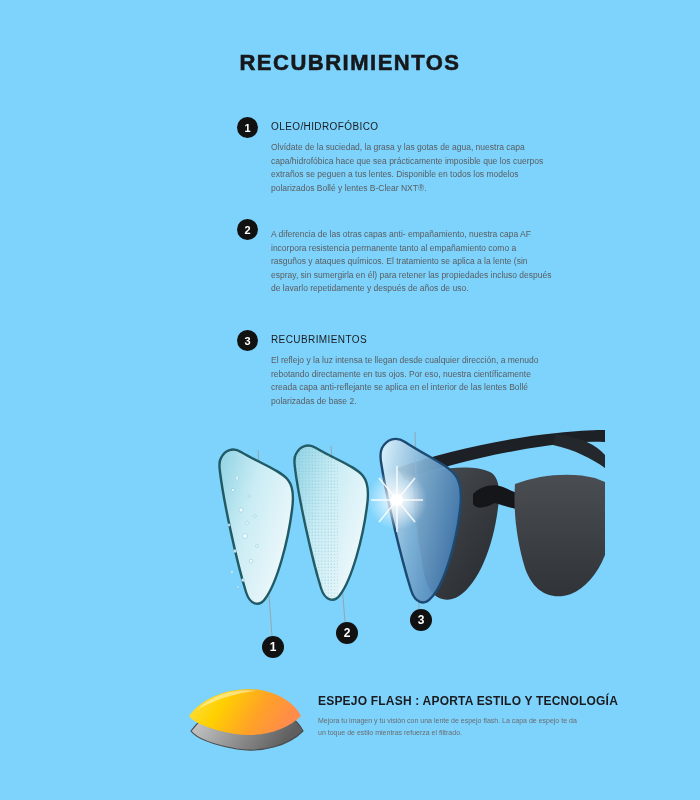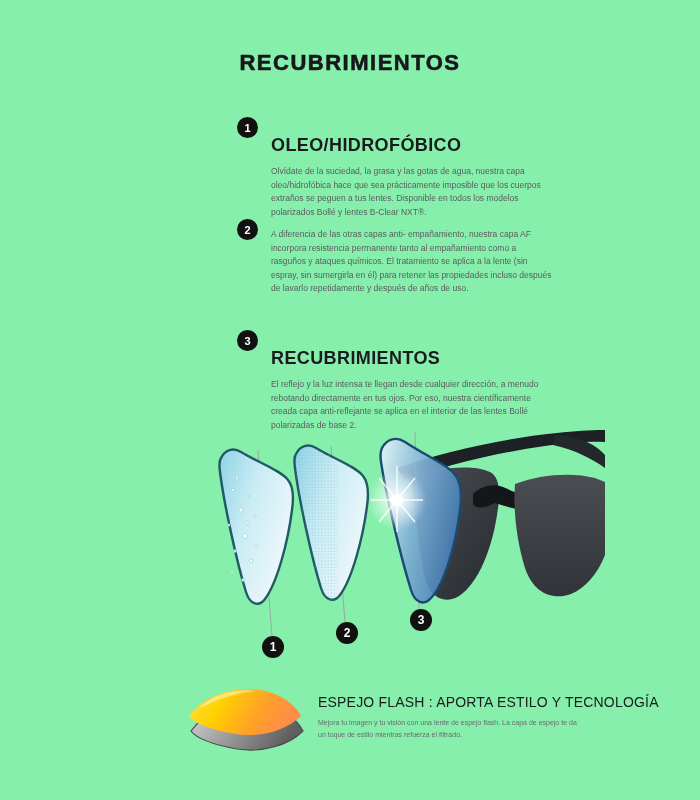--- a/index.html
+++ b/index.html
@@ -1,65 +1,65 @@
 <!DOCTYPE html>
 <html><head>
 <meta charset="utf-8">
 <style>
   * { margin:0; padding:0; box-sizing:border-box; }
   html,body { background:#ffffff; }
   body { font-family:"Liberation Sans", sans-serif; }
   .page {
-    position:relative; width:700px; height:800px; background:#86efac;
+    position:relative; width:700px; height:800px; background:#7dd3fc;
     overflow:hidden; margin:0 auto;
   }
   .page-title {
     position:absolute; top:50px; left:0; width:700px;
     text-align:center; font-size:22px; font-weight:bold;
     letter-spacing:1.5px; color:#17181c;
     -webkit-text-stroke:0.6px #17181c;
   }
   .coating-section { position:absolute; left:237px; width:316px; display:flex; gap:13px; }
   .num-badge {
     flex:0 0 auto; width:21px; height:21px; border-radius:50%;
     background:#111111; color:#ffffff; font-size:11px; font-weight:bold;
     display:flex; align-items:center; justify-content:center;
   }
   .coating-text { width:282px; }
   .coating-heading {
-    font-size:18px; font-weight:bold; letter-spacing:0.4px;
-    color:#1a1b1f; margin-top:18px;
+    font-size:10px; font-weight:normal; letter-spacing:0.4px;
+    color:#1a1b1f; margin-top:4px;
   }
   .coating-body {
     margin-top:9px; font-size:8.5px; line-height:13.5px; color:#5a5c60;
   }
   .sec-1 { top:117px; } .sec-2 { top:219px; } .sec-3 { top:330px; }
   .lens-diagram { position:absolute; left:185px; top:420px; width:420px; height:245px; }
   .lens-diagram svg, .flash-icon svg { display:block; width:100%; height:100%; }
   .flash-icon { position:absolute; left:182px; top:680px; width:128px; height:72px; }
   .flash-text { position:absolute; left:318px; top:694px; width:262px; }
   .flash-heading {
-    font-size:14px; font-weight:normal; letter-spacing:0.2px;
+    font-size:12px; font-weight:bold; letter-spacing:0.2px;
     color:#1a1b1f; white-space:nowrap;text-align:right;
   }
   .flash-body { margin-top:7px; font-size:7px; line-height:11.5px; color:#6a6c70; }
   .badge-label { font:bold 12px "Liberation Sans", sans-serif; fill:#ffffff; }
 </style>
 </head>
 <body>
 
 <div class="page">
 
   <h1 class="page-title">RECUBRIMIENTOS</h1>
 
   <section class="coating-section sec-1">
     <div class="num-badge">1</div>
     <div class="coating-text">
       <h2 class="coating-heading">OLEO/HIDROFÓBICO</h2>
-      <p class="coating-body">Olvídate de la suciedad, la grasa y las gotas de agua, nuestra capa oleo/hidrofóbica hace que sea prácticamente imposible que los cuerpos extraños se peguen a tus lentes. Disponible en todos los modelos polarizados Bollé y lentes B-Clear NXT®.</p>
+      <p class="coating-body">Olvídate de la suciedad, la grasa y las gotas de agua, nuestra capa capa/hidrofóbica hace que sea prácticamente imposible que los cuerpos extraños se peguen a tus lentes. Disponible en todos los modelos polarizados Bollé y lentes B-Clear NXT®.</p>
     </div>
   </section>
 
   <section class="coating-section sec-2">
     <div class="num-badge">2</div>
     <div class="coating-text">
       <p class="coating-body">A diferencia de las otras capas anti- empañamiento, nuestra capa AF incorpora resistencia permanente tanto al empañamiento como a rasguños y ataques químicos. El tratamiento se aplica a la lente (sin espray, sin sumergirla en él) para retener las propiedades incluso después de lavarlo repetidamente y después de años de uso.</p>
     </div>
   </section>
 

